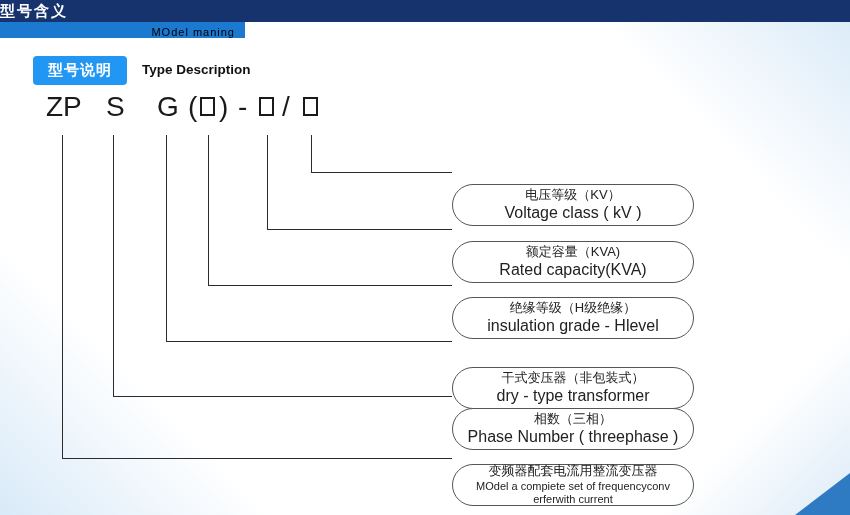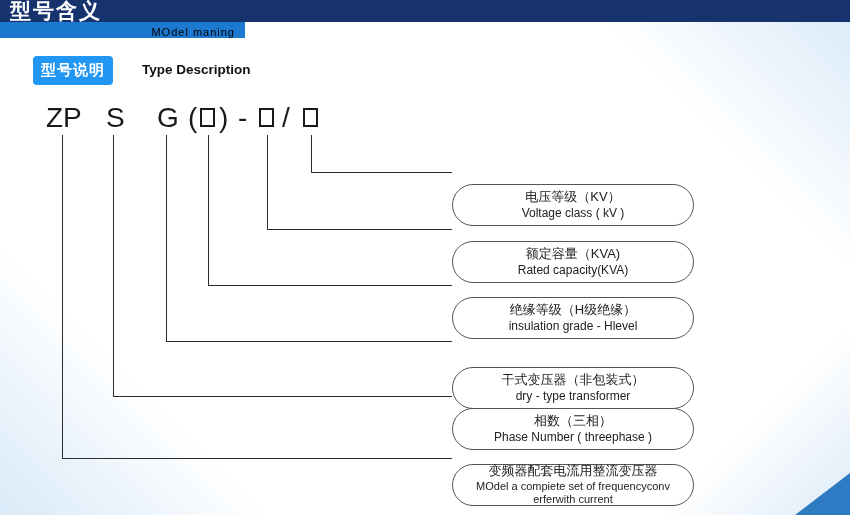--- a/index.html
+++ b/index.html
@@ -9,48 +9,48 @@
     background:
       linear-gradient(225deg, #d9eaf8 0%, rgba(255,255,255,0) 20%),
       linear-gradient(45deg, #d9eaf8 0%, rgba(255,255,255,0) 20%),
       linear-gradient(315deg, #dcebf8 0%, rgba(255,255,255,0) 14%),
       #ffffff;
   }
   .top-bar {
     position:absolute; top:0; left:0; width:850px; height:22px;
     background:#16336e; color:#fff;
   }
-  .page-title { display:inline-block; padding-left:10px; font-size:21px; font-weight:bold; line-height:22px; letter-spacing:2px; }
+  .page-title { display:inline-block; font-size:15px; font-weight:bold; line-height:22px; letter-spacing:2px; }
   .sub-strip {
     position:absolute; top:22px; left:0; width:245px; height:16px;
     background:#1b79d0; color:#000000; text-align:right;
   }
   .sub-strip span { display:inline-block; padding-right:10px; font-size:11px; line-height:16px; letter-spacing:1px; }
   .badge {
     position:absolute; top:56px; left:33px; background:#2196f3; color:#fff;
-    font-size:15px; font-weight:bold; padding:5px 8px; border-radius:4px; letter-spacing:1px;
+    font-size:15px; font-weight:bold; padding:5px 15px; border-radius:4px; letter-spacing:1px;
   }
   .section-title { position:absolute; top:62px; left:142px; font-size:13.5px; font-weight:bold; color:#111; }
 
-  .model-row { position:absolute; top:101px; left:0; width:680px; height:34px; color:#1a1a1a; }
+  .model-row { position:absolute; top:90px; left:0; width:680px; height:34px; color:#1a1a1a; }
   .sym { position:absolute; font-size:28px; line-height:34px; font-weight:400; }
   .square { position:absolute; top:7px; width:15px; height:19px; border:2px solid #1a1a1a; background:transparent; }
 
   .connector {
     position:absolute; border-left:1px solid #2b2b2b; border-bottom:1px solid #2b2b2b;
   }
 
   .callout {
     position:absolute; left:452px; width:242px; height:42px;
     border:1px solid #555; border-radius:999px; background:#fff;
     display:flex; flex-direction:column; align-items:center; justify-content:center;
     text-align:center; color:#222;margin-top:32px;
   }
   .callout .cn { font-size:13px; line-height:1.3; }
-  .callout .en { font-size:12px; line-height:1.25; }
+  .callout .en { font-size:16px; line-height:1.25; }
   .callout.tall { height:42px; }
   .callout.tall .en { font-size:11px; line-height:1.2; }
 
   .corner-triangle {
     position:absolute; right:0; bottom:0; width:0; height:0;
     border-left:55px solid transparent; border-bottom:42px solid #2f7bc3;
   }
 </style>
 </head>
 <body>

